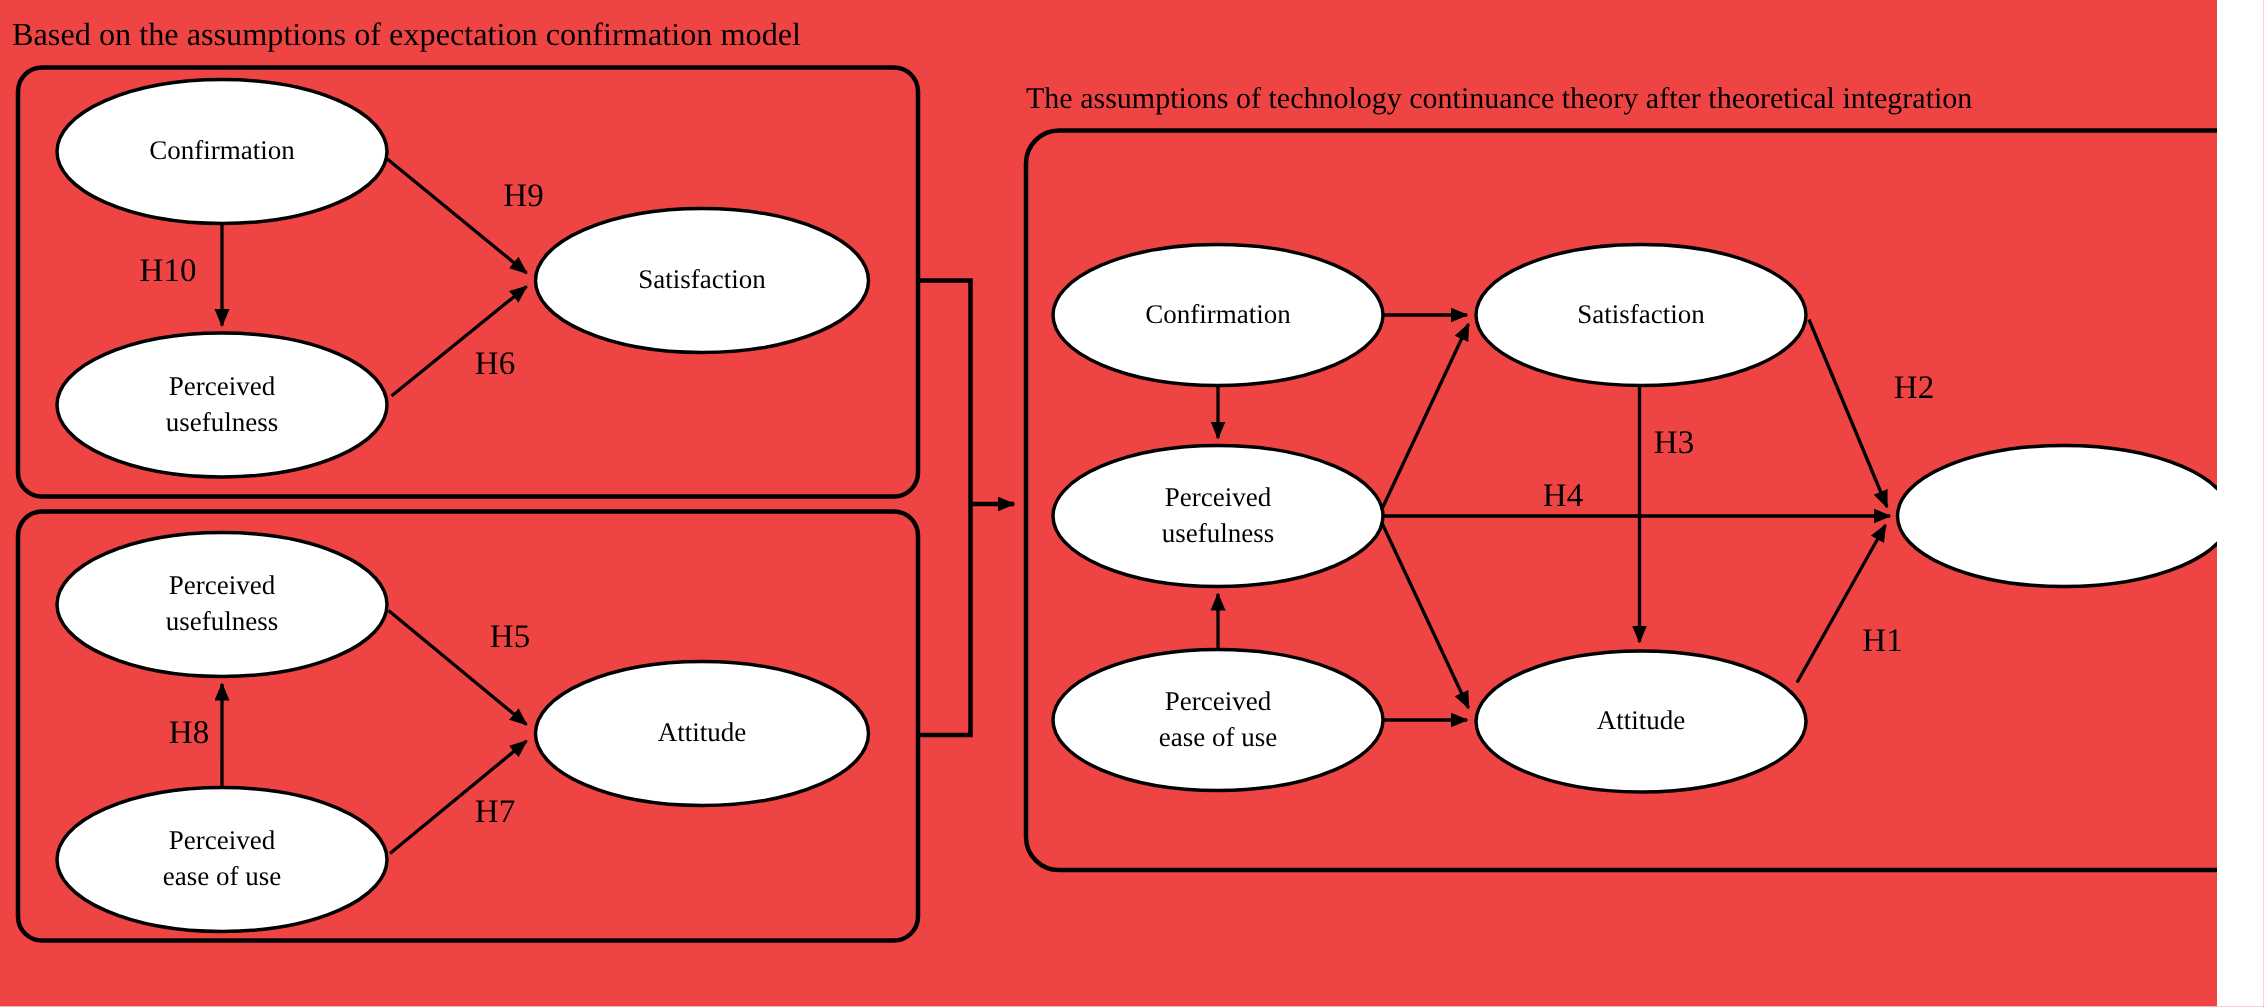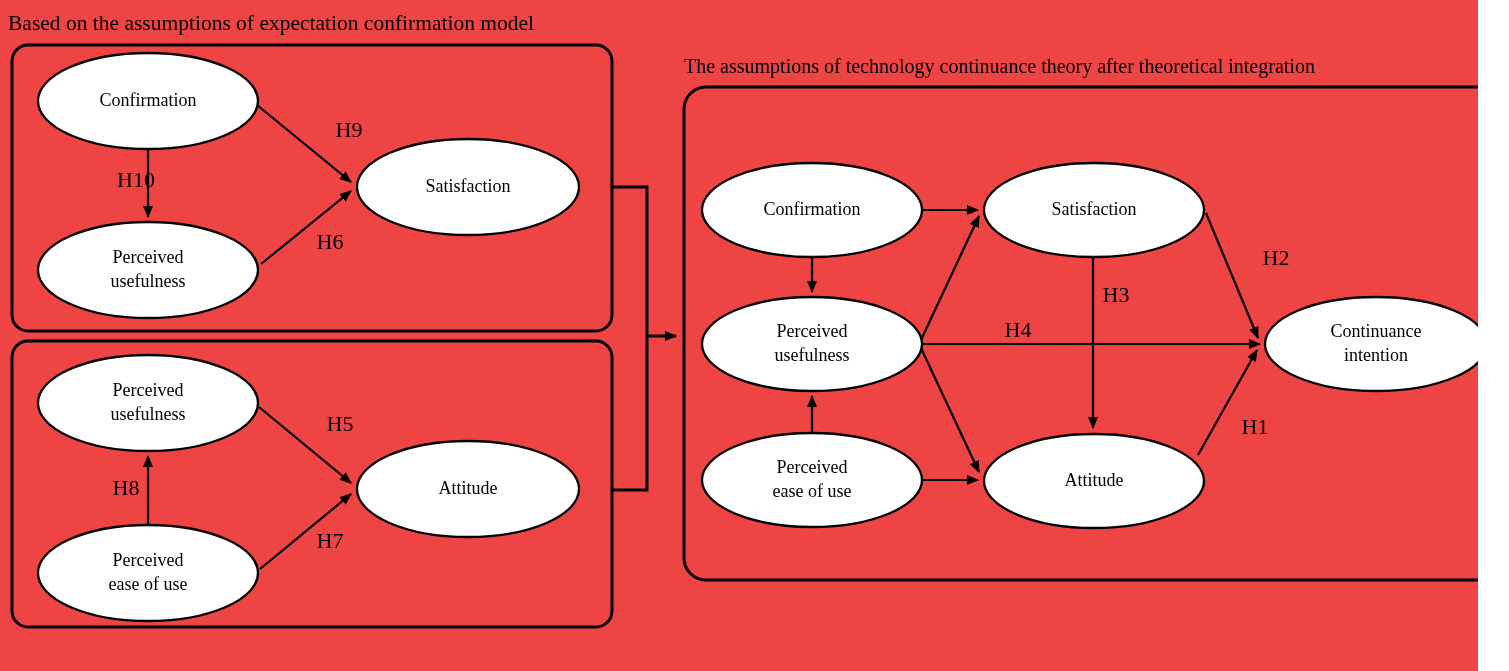--- a/index.html
+++ b/index.html
@@ -98,39 +98,37 @@
   </svg>
 
   <div class="title" style="left:8px;top:11px;">Based on the assumptions of expectation confirmation model</div>
   <div class="title-center" style="left:684px;top:55px;width:818px;">The assumptions of technology continuance theory after theoretical integration</div>
 
   <div class="lbl" style="left:148px;top:101px;">Confirmation</div>
   <div class="lbl" style="left:468px;top:187px;">Satisfaction</div>
   <div class="lbl" style="left:148px;top:270px;">Perceived
 usefulness</div>
   <div class="hlbl" style="left:323px;top:130px;margin-left:26px;">H9</div>
-  <div class="hlbl" style="left:136px;top:180px;">H10</div>
+  <div class="hlbl" style="left:112px;top:180px;">H10</div>
   <div class="hlbl" style="left:330px;top:242px;">H6</div>
 
   <div class="lbl" style="left:148px;top:403px;">Perceived
 usefulness</div>
   <div class="lbl" style="left:468px;top:489px;">Attitude</div>
   <div class="lbl" style="left:148px;top:573px;">Perceived
 ease of use</div>
   <div class="hlbl" style="left:340px;top:424px;">H5</div>
   <div class="hlbl" style="left:126px;top:488px;">H8</div>
   <div class="hlbl" style="left:330px;top:541px;text-align:center;">H7</div>
 
   <div class="lbl" style="left:812px;top:210px;">Confirmation</div>
   <div class="lbl" style="left:1094px;top:210px;">Satisfaction</div>
   <div class="lbl" style="left:812px;top:344px;">Perceived
 usefulness</div>
   <div class="lbl" style="left:812px;top:480px;">Perceived
 ease of use</div>
   <div class="lbl" style="left:1094px;top:481px;">Attitude</div>
-  <div class="lbl" style="left:1376px;top:344px;">Continuance
-intention</div>
   <div class="hlbl" style="left:1248px;top:258px;margin-left:28px;">H2</div>
   <div class="hlbl" style="left:1116px;top:295px;">H3</div>
-  <div class="hlbl" style="left:1018px;top:330px;">H4</div>
+  <div class="hlbl" style="left:1042px;top:330px;">H4</div>
   <div class="hlbl" style="left:1255px;top:427px;">H1</div>
 
 </div>
 
 </body></html>

